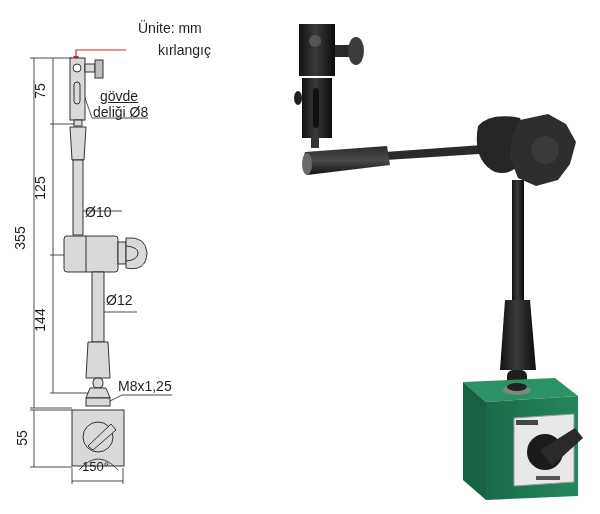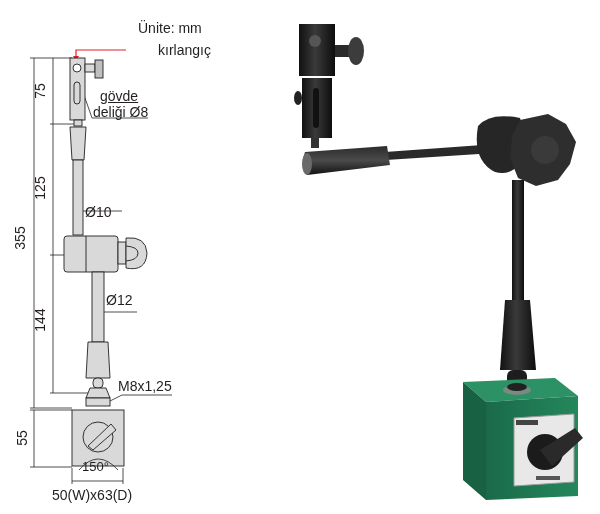--- a/index.html
+++ b/index.html
@@ -90,21 +90,20 @@
 
   <div class="lbl" style="left:138px;top:20px;">Ünite: mm</div>
   <div class="lbl" style="left:134px;top:42px;margin-left:24px;">kırlangıç</div>
   <div class="lbl" style="left:100px;top:88px;text-decoration:underline;">gövde</div>
   <div class="lbl" style="left:93px;top:104px;">deliği Ø8</div>
 
   <div class="lbl" style="left:85px;top:204px;">Ø10</div>
   <div class="lbl" style="left:106px;top:292px;">Ø12</div>
   <div class="lbl" style="left:118px;top:378px;text-align:center;">M8x1,25</div>
   <div class="lbl" style="left:82px;top:459px;font-size:13px;">150°</div>
-  <div class="lbl" style="left:52px;top:487px;">50(W)x63(D)</div>
 
   <div class="vlbl" style="left:32px;top:83px;">75</div>
   <div class="vlbl" style="left:28px;top:180px;">125</div>
   <div class="vlbl" style="left:8px;top:230px;">355</div>
   <div class="vlbl" style="left:28px;top:312px;">144</div>
   <div class="vlbl" style="left:14px;top:430px;">55</div>
 
   <svg width="600" height="514">
     <defs>
       <linearGradient id="blk" x1="0" y1="0" x2="1" y2="0">

